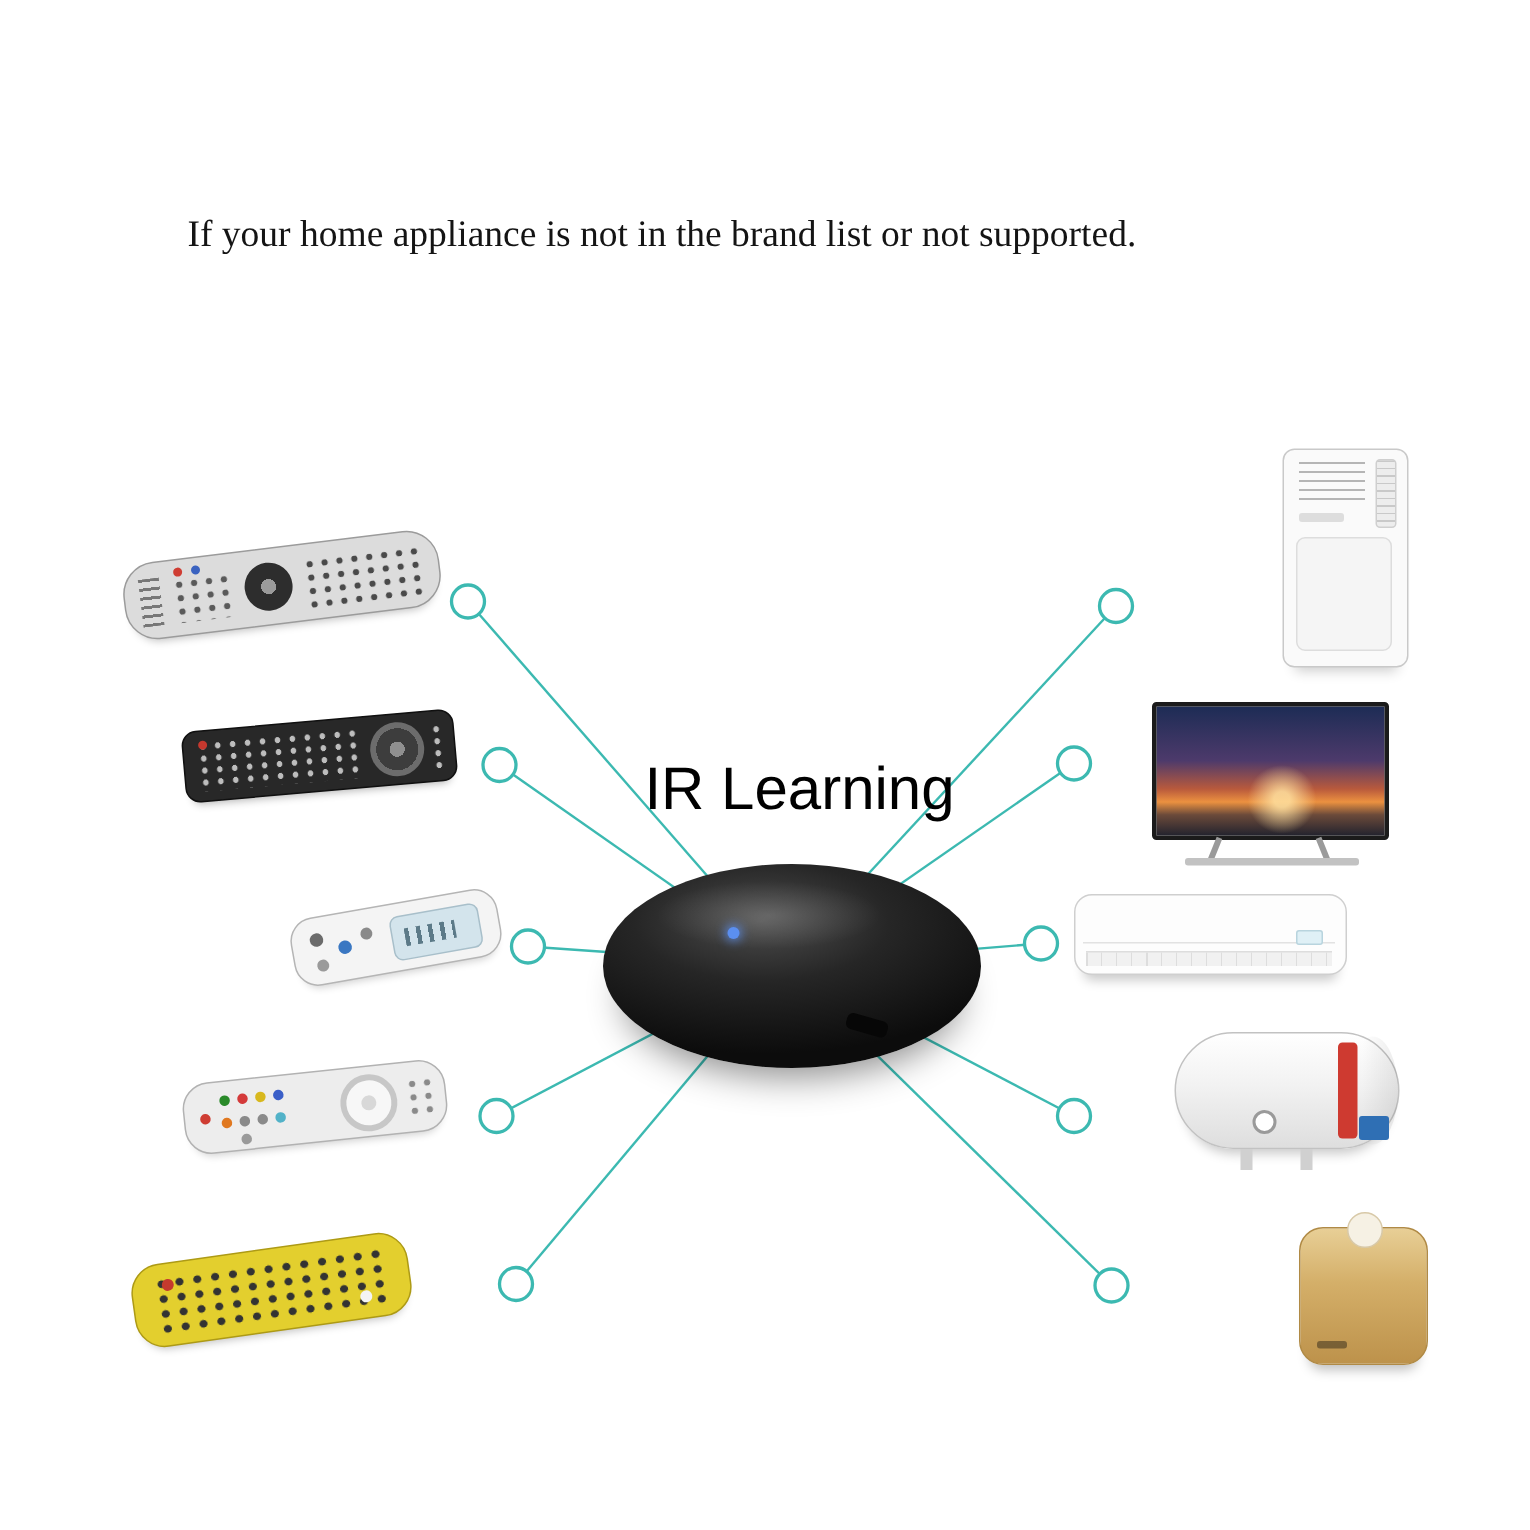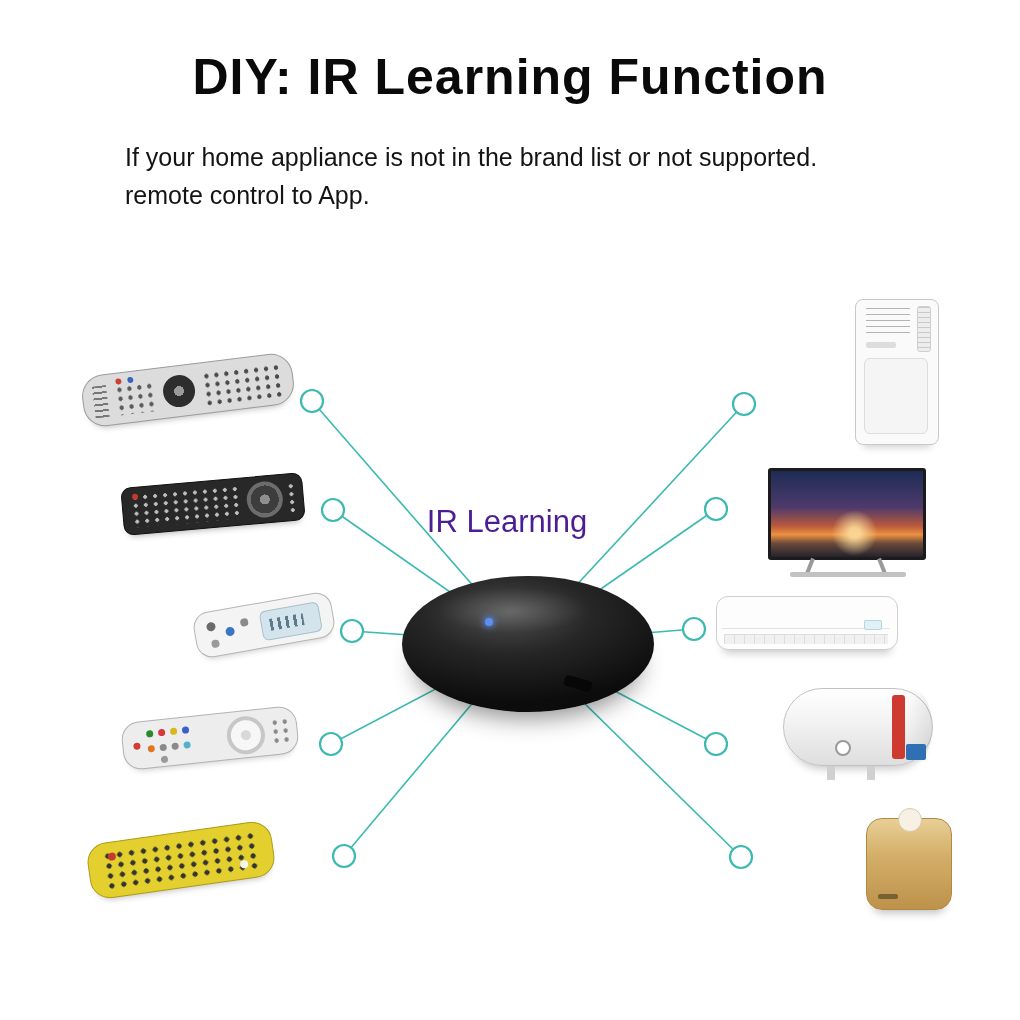--- a/index.html
+++ b/index.html
@@ -7,27 +7,27 @@
     position:relative;width:1020px;height:1020px;background:#ffffff;
     font-family:"Liberation Sans", sans-serif;overflow:hidden;
   }
   
   .title{
     position:absolute;top:48px;left:0;width:1020px;text-align:center;
     font-size:50px;font-weight:bold;color:#0a0a0a;letter-spacing:1px;margin:0;
   }
   .desc{
     position:absolute;top:138px;left:125px;width:800px;
-    font-size:25px;line-height:38px;color:#141414;
+    font-size:25px;line-height:38px;color:#141414;font-family:Liberation Serif, serif;
   }
   
   .links{position:absolute;left:0;top:0;width:1020px;height:1020px;pointer-events:none;}
   .hub-label{
-    position:absolute;left:507px;top:504px;transform:translateX(-50%);
-    font-size:31px;color:#4c1d95;
+    position:absolute;left:533px;top:504px;transform:translateX(-50%);
+    font-size:40px;color:#000000;
   }
   .hub{
     position:absolute;left:402px;top:576px;width:252px;height:136px;border-radius:50%;
     background:radial-gradient(ellipse 75% 65% at 42% 28%, #4d4d4d 0%, #262626 45%, #0c0c0c 100%);
     box-shadow:0 20px 24px -14px rgba(0,0,0,0.45);
   }
   .hub::before{
     content:"";position:absolute;left:14%;top:8%;width:60%;height:34%;border-radius:50%;
     background:radial-gradient(ellipse at center, rgba(255,255,255,0.16), rgba(255,255,255,0) 70%);
   }
@@ -120,25 +120,23 @@
       background:linear-gradient(180deg,#e8cf96 0%,#d4af69 40%,#bd924b 100%);
       box-shadow:0 10px 8px -7px rgba(0,0,0,.25);}
   .speaker .lens{left:34px;top:2px;width:22px;height:22px;border-radius:50%;background:#f6f1e4;border:1px solid #d8c9a8;}
   .speaker .label{left:14px;top:88px;width:20px;height:5px;background:rgba(60,50,30,.55);border-radius:2px;}
 </style>
 </head>
 <body>
 
 <div class="canvas">
 
-  <h1 class="title">DIY: IR Learning Function</h1>
 
   <div class="desc">
     <div>If your home appliance is not in the brand list or not supported.</div>
-    <div>remote control to App.</div>
   </div>
 
   <svg class="links" viewBox="0 0 1020 1020">
     <g stroke="#3cb9b1" stroke-width="1.6">
       <line x1="523" y1="643" x2="312" y2="401"></line>
       <line x1="523" y1="643" x2="333" y2="510"></line>
       <line x1="523" y1="643" x2="352" y2="631"></line>
       <line x1="523" y1="643" x2="331" y2="744"></line>
       <line x1="523" y1="643" x2="344" y2="856"></line>
       <line x1="523" y1="643" x2="744" y2="404"></line>

